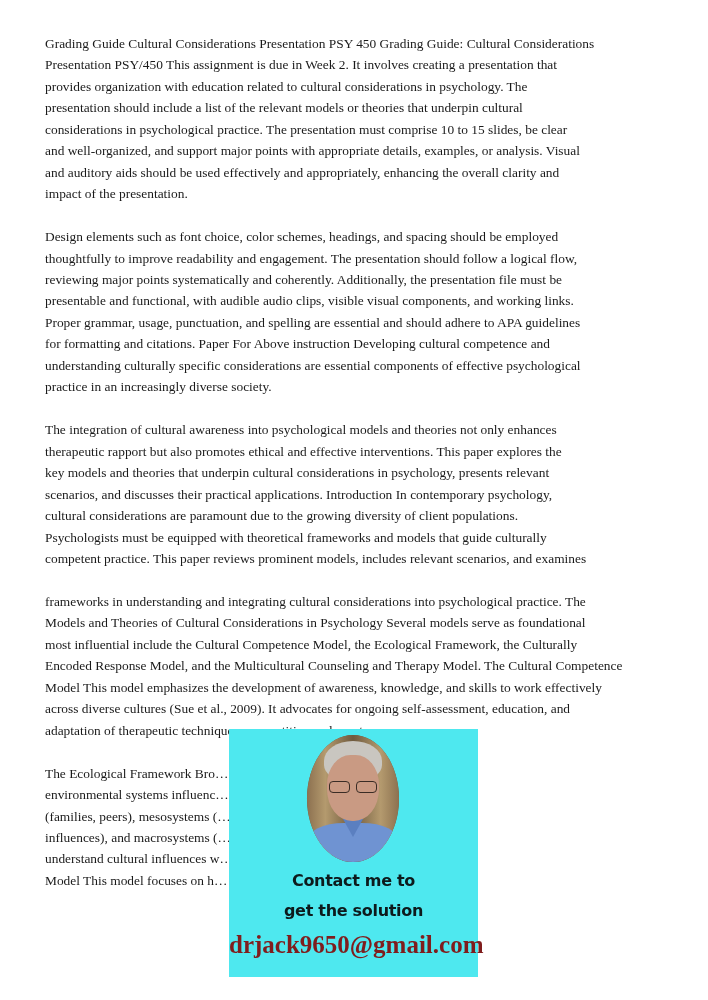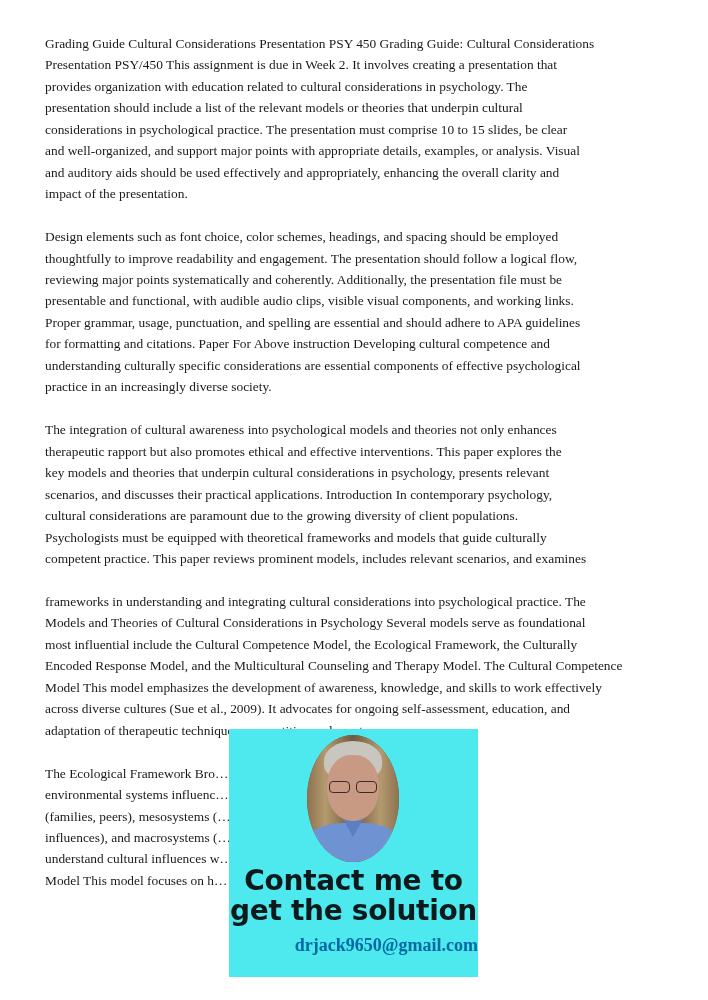--- a/index.html
+++ b/index.html
@@ -82,36 +82,36 @@
       clip-path: polygon(0 0, 100% 0, 50% 100%);
     }
     .cta {
       position: absolute;
       left: 0;
       top: 137px;
       width: 249px;
       text-align: center;
       font-family: "DejaVu Sans", "Liberation Sans", sans-serif;
       font-weight: bold;
-      font-size: 28px;
+      font-size: 16px;
       line-height: 30px;
       color: #0d1a1c;
       letter-spacing: -0.3px;
     }
     .email {
       position: absolute;
       left: 0;
       top: 203px;
       width: 249px;
-      text-align: right;
+      text-align: left;
       font-family: "Liberation Serif", "DejaVu Serif", serif;
       font-weight: bold;
-      font-size: 18px;
+      font-size: 25px;
       line-height: 26px;
-      color: #0369a1;
+      color: #7f1d1d;
     }
   </style>
 </head>
 <body>
 
 <div class="page">
   <p class="para">
     <span class="line">Grading Guide Cultural Considerations Presentation PSY 450 Grading Guide: Cultural Considerations</span>
     <span class="line">Presentation PSY/450 This assignment is due in Week 2. It involves creating a presentation that</span>
     <span class="line">provides organization with education related to cultural considerations in psychology. The</span>

